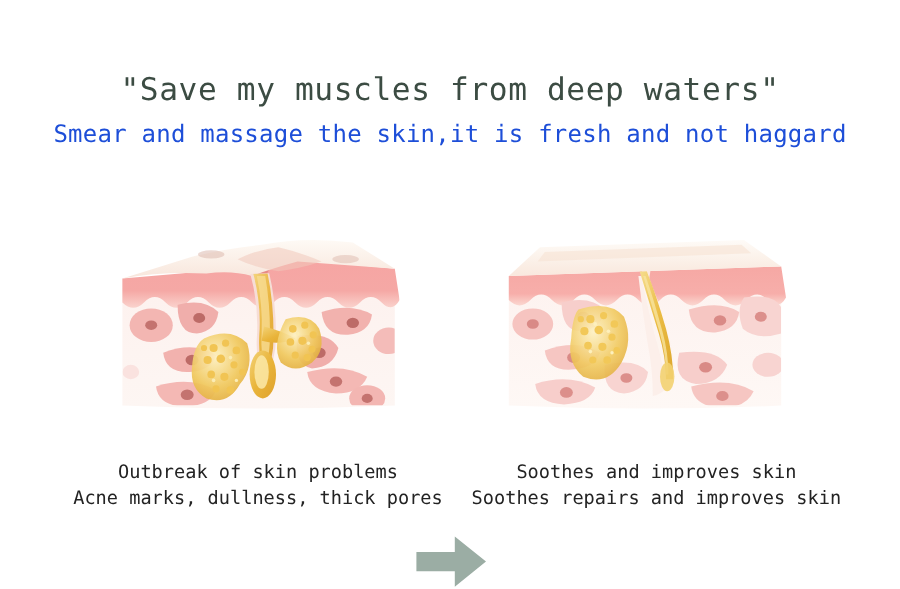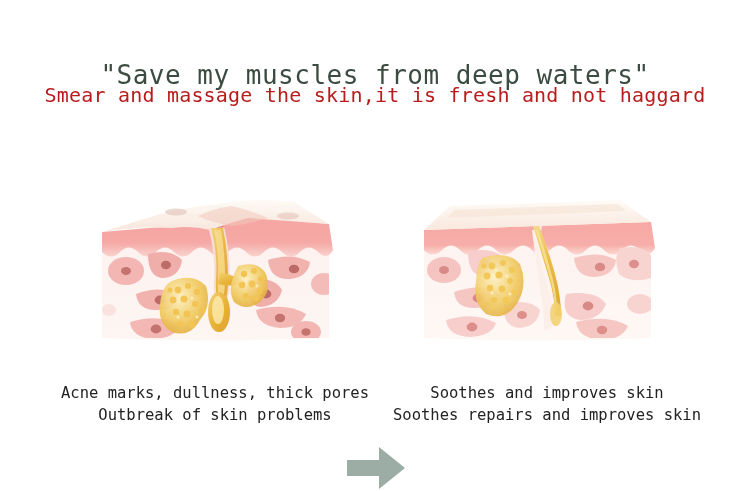--- a/index.html
+++ b/index.html
@@ -29,27 +29,27 @@
     left: 0;
     width: 750px;
     text-align: center;
     font-size: 26px;
     letter-spacing: 0.5px;
     color: #3c4c43;
     white-space: nowrap;
   }
   .subhead {
     position: absolute;
-    top: 83px;
+    top: 99px;
     left: 0;
     width: 750px;
     text-align: center;
     font-size: 20px;
     letter-spacing: 0.2px;
-    color: #b91c1c;
+    color: #1d4ed8;
     white-space: nowrap;
   }
 
   
   .figures {
     position: absolute;
     top: 186px;
     left: 0;
     width: 750px;
     height: 180px;
@@ -367,22 +367,22 @@
 
     <div class="arrow">
       <svg viewBox="0 0 62 48" xmlns="http://www.w3.org/2000/svg">
         <path d="M2,16 L34,16 L34,3 L60,24 L34,45 L34,32 L2,32 Z" fill="#9bada4"></path>
       </svg>
     </div>
 
   </div>
 
   <div class="caption left">
+    <span class="cline">Outbreak of skin problems</span>
     <span class="cline">Acne marks, dullness, thick pores</span>
-    <span class="cline">Outbreak of skin problems</span>
   </div>
 
   <div class="caption right">
     <span class="cline">Soothes and improves skin</span>
     <span class="cline">Soothes repairs and improves skin</span>
   </div>
 
 </div>
 
 </body></html>

